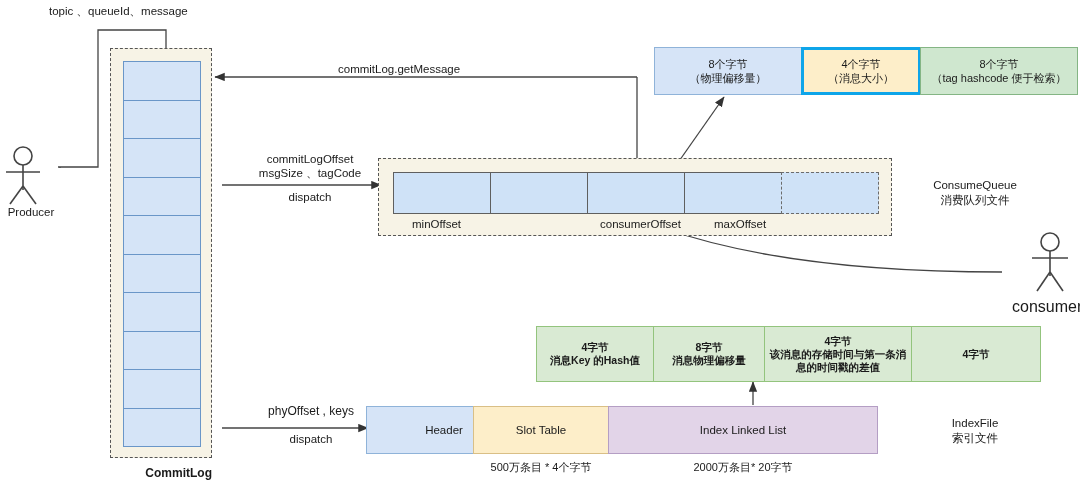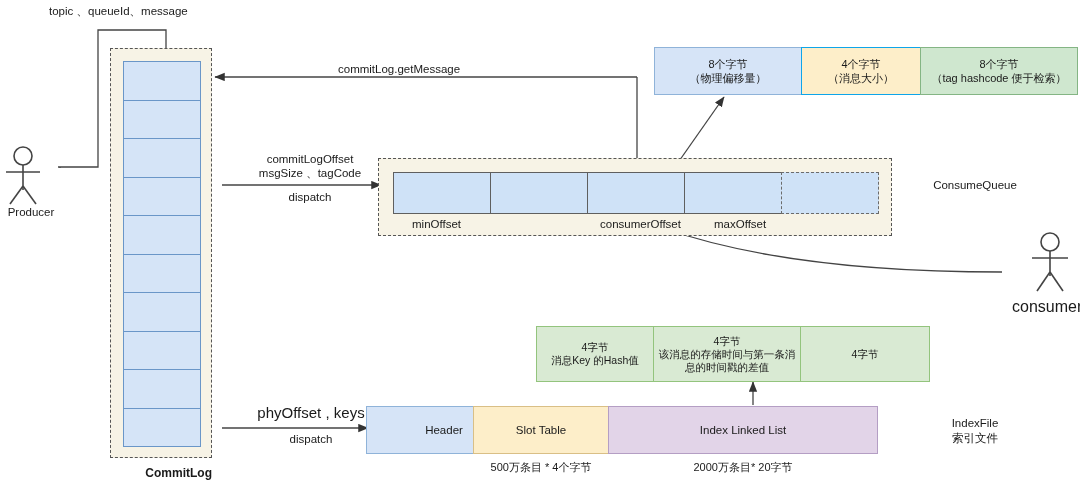--- a/index.html
+++ b/index.html
@@ -37,25 +37,25 @@
   .cq-mark{position:absolute;top:60px;font-size:11.5px;}
   #cq-side-label{left:900px;top:178px;width:150px;text-align:center;font-size:11.5px;line-height:15px;}
 
   
   #cq-bytes{left:654px;top:47px;height:48px;display:flex;}
   #cq-bytes .bcell{
     display:flex;align-items:center;justify-content:center;
     text-align:center;font-size:11px;line-height:14px;box-sizing:border-box;
   }
   #cq-bytes .b0{width:148px;background:#d6e4f7;border:1px solid #8fb3d9;}
-  #cq-bytes .b1{width:120px;background:#fdeec9;border:1px solid #0ea5e9;margin-left:-1px;}
+  #cq-bytes .b1{width:120px;background:#fdeec9;border:3px solid #0ea5e9;margin-left:-1px;}
   #cq-bytes .b2{width:158px;background:#cfe7cf;border:1px solid #84b584;margin-left:-1px;}
 
   
-  #index-bytes{left:536px;top:326px;height:56px;display:flex;}
+  #index-bytes{left:536px;top:326px;height:56px;display:flex;font-weight:bold;}
   #index-bytes .icell{
     display:flex;align-items:center;justify-content:center;
     text-align:center;font-size:10.5px;line-height:13px;box-sizing:border-box;
     background:#d9ead3;border:1px solid #93c47d;margin-left:-1px;padding:0 2px;
   }
   #index-bytes .icell:first-child{margin-left:0;}
   #index-bytes .i0{width:118px;}
   #index-bytes .i1{width:112px;}
   #index-bytes .i2{width:148px;}
   #index-bytes .i3{width:130px;}
@@ -71,21 +71,21 @@
   #indexfile-row .f1{width:136px;background:#fdeec9;border:1px solid #d9bf86;}
   #indexfile-row .f2{width:270px;background:#e2d4e8;border:1px solid #b49ec4;}
   .if-cap{position:absolute;top:460px;font-size:11px;text-align:center;}
   #indexfile-side-label{left:900px;top:416px;width:150px;text-align:center;font-size:11.5px;line-height:15px;}
 
   
   #lbl-topic{left:49px;top:4px;font-size:11.5px;}
   #lbl-getmessage{left:338px;top:62px;font-size:11.5px;}
   #lbl-dispatch1{left:240px;top:152px;width:140px;text-align:center;font-size:11.5px;line-height:14px;}
   #lbl-dispatch1b{left:240px;top:191px;width:140px;text-align:center;font-size:11.5px;}
-  #lbl-dispatch2{left:236px;top:404px;width:150px;text-align:center;font-size:15px;}
+  #lbl-dispatch2{left:236px;top:404px;width:150px;text-align:center;font-size:12px;}
   #lbl-dispatch2b{left:236px;top:433px;width:150px;text-align:center;font-size:11.5px;}
 
   
   #producer-label{left:0px;top:206px;width:62px;text-align:center;font-size:11.5px;}
   #consumer-label{left:1012px;top:298px;width:66px;text-align:center;font-size:16px;}
 </style>
 </head>
 <body>
 
 <svg class="overlay">
@@ -179,20 +179,21 @@
   <div id="cq-cells">
       <div class="cq-cell"></div>
       <div class="cq-cell"></div>
       <div class="cq-cell"></div>
       <div class="cq-cell"></div>
       <div class="cq-cell dashed"></div>
     </div>
 </div>
 <div class="abs" id="cq-side-label">
   <div>ConsumeQueue</div>
+  <div>消费队列文件</div>
 </div>
 
 <div class="abs" id="cq-bytes">
   <div class="bcell b0">
     <div>
       <div>8个字节</div>
       <div>（物理偏移量）</div>
     </div>
   </div>
   <div class="bcell b1">
@@ -207,20 +208,26 @@
       <div>（tag hashcode 便于检索）</div>
     </div>
   </div>
 </div>
 
 <div class="abs" id="index-bytes">
   <div class="icell i0">
     <div>
       <div>4字节</div>
       <div>消息Key 的Hash值</div>
+    </div>
+  </div>
+  <div class="icell i1">
+    <div>
+      <div>8字节</div>
+      <div>消息物理偏移量</div>
     </div>
   </div>
   <div class="icell i2">
     <div>
       <div>4字节</div>
       <div>该消息的存储时间与第一条消息的时间戳的差值</div>
     </div>
   </div>
   <div class="icell i3">
     <div>

